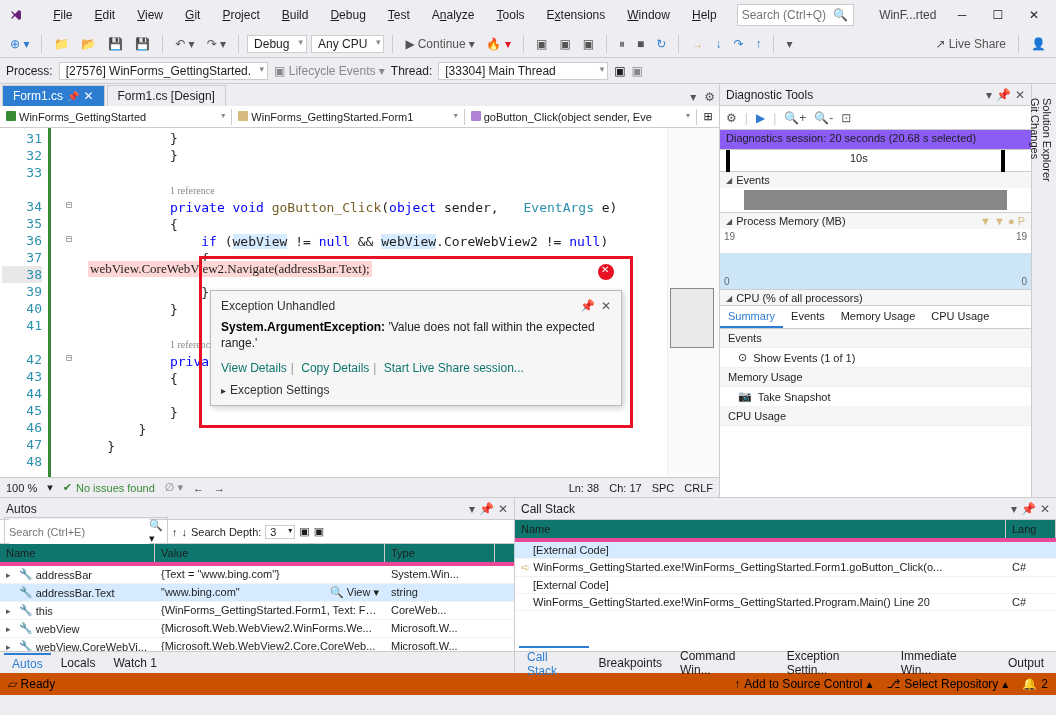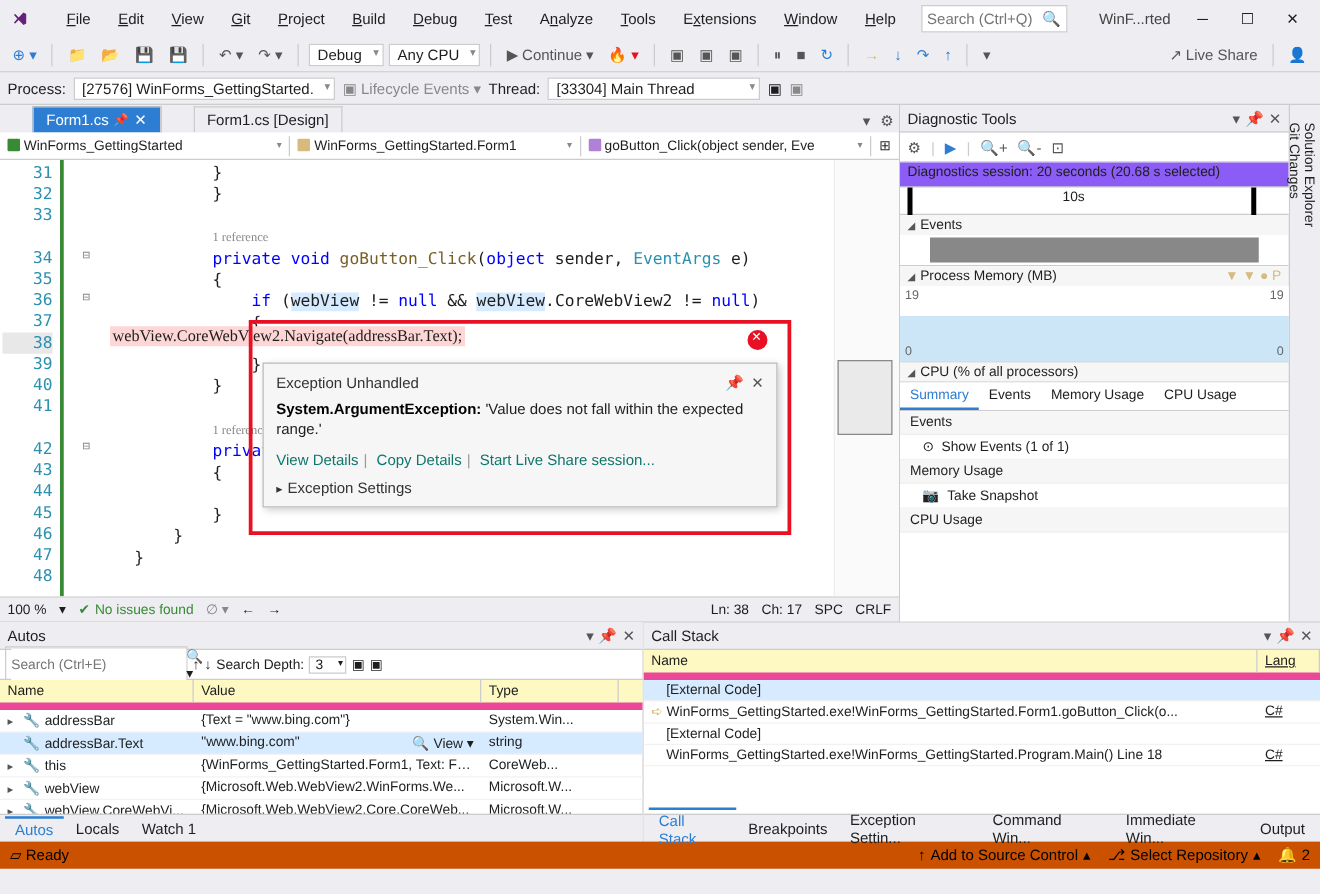--- a/index.html
+++ b/index.html
@@ -34,21 +34,21 @@
 
 
 .main { display: flex; height: 413px; }
 .left-pane { width: 720px; display: flex; flex-direction: column; border-right: 1px solid #ccc; }
 .right-pane { width: 311px; background: #fff; }
 .side-strip { width: 25px; background: #eeeef2; border-left: 1px solid #ccc; writing-mode: vertical-rl; text-orientation: mixed; padding: 8px 3px; font-size: 11px; }
 .side-strip div { padding: 6px 0; cursor: pointer; }
 
 
 .tabstrip { height: 22px; background: #eeeef2; display: flex; align-items: flex-end; padding-left: 2px; }
-.tab { padding: 3px 10px; background: #eeeef2; border: 1px solid #ccc; border-bottom: none; margin-right: 2px; font-size: 12px; cursor: pointer; display: flex; align-items: center; gap: 4px; margin-left: 24px; }
+.tab { padding: 3px 10px; background: #eeeef2; border: 1px solid #ccc; border-bottom: none; margin-right: 2px; font-size: 12px; cursor: pointer; display: flex; align-items: center; gap: 4px; }
 .tab.active { background: #2d7dd2; color: #fff; }
 .tab .pin { font-size: 10px; }
 .tabstrip .spacer { flex: 1; }
 .tabstrip .tab-tool { padding: 2px 4px; cursor: pointer; color: #555; }
 
 
 .breadcrumb { height: 22px; background: #fff; border-bottom: 1px solid #ccc; display: flex; align-items: center; font-size: 11px; }
 .breadcrumb .crumb { padding: 2px 6px; border-right: 1px solid #ccc; display: flex; align-items: flex-start; gap: 3px; flex: 1; }
 .breadcrumb .crumb:after { content: "▾"; font-size: 8px; color: #888; margin-left: auto; }
 .crumb-icon-cs { width: 10px; height: 10px; background: #388a34; border-radius: 1px; }
@@ -57,21 +57,21 @@
 .crumb-tool { width: 22px; text-align: center; cursor: pointer; }
 
 
 .editor { flex: 1; background: #fff; display: flex; position: relative; overflow: hidden; }
 .gutter { width: 48px; background: #fff; text-align: right; padding: 2px 6px 2px 2px; color: #2b91af; font-family: Consolas, monospace; font-size: 13px; line-height: 17px; }
 .gutter .cur { background: #e8e8e8; }
 .margin { width: 14px; background: #fff; border-left: 3px solid #388a34; }
 .fold { width: 14px; background: #fff; font-family: monospace; font-size: 10px; color: #888; line-height: 17px; text-align: center; }
 .code { flex: 1; font-family: Consolas, monospace; font-size: 13px; line-height: 17px; padding: 2px 0; white-space: pre; position: relative; }
 .kw { color: #0000ff; }
-.type { color: #2b91af; }
+.type { color: #2b91af; margin-left: 17px; }
 .mth { color: #795e26; }
 .ref { color: #888; font-size: 10px; font-family: "Segoe UI"; }
 .hl { background: #d6ebff; }
 
 
 .exc-highlight { position: absolute; left: 199px; top: 256px; width: 434px; height: 172px; border: 3px solid #e81123; pointer-events: none; z-index: 5; }
 .exc-line { position: absolute; left: 88px; top: 133px; background: #ffd6d6; padding: 0 2px; font-family: Liberation Serif, serif; font-size: 13px; }
 .exc-err-icon { position: absolute; left: 598px; top: 264px; width: 16px; height: 16px; background: #e81123; border-radius: 50%; z-index: 6; }
 .exc-err-icon:after { content: "✕"; color: #fff; font-size: 10px; position: absolute; left: 3px; top: 0px; }
 .exc-popup { position: absolute; left: 210px; top: 290px; width: 412px; background: #f6f6f6; border: 1px solid #bbb; box-shadow: 2px 2px 6px rgba(0,0,0,0.2); z-index: 10; padding: 8px 10px; font-size: 12px; }
@@ -116,34 +116,34 @@
 .diag-body { flex: 1; background: #fff; overflow: auto; font-size: 11px; }
 .diag-body .grp { padding: 3px 8px; background: #f6f6f6; border-bottom: 1px solid #eee; }
 .diag-body .item { padding: 3px 18px; border-bottom: 1px solid #f2f2f2; display: flex; align-items: center; gap: 6px; cursor: pointer; }
 
 
 .bottom { display: flex; height: 176px; border-top: 1px solid #ccc; }
 .autos-pane, .callstack-pane { background: #fff; display: flex; flex-direction: column; }
 .autos-pane { width: 515px; border-right: 1px solid #ccc; }
 .callstack-pane { flex: 1; }
 .btm-toolbar { height: 24px; border-bottom: 1px solid #ccc; display: flex; align-items: center; padding: 0 4px; gap: 4px; font-size: 11px; }
-.btm-search { border: 1px solid #ccc; padding: 1px 4px; width: 146px; display: flex; }
+.btm-search { border: 1px solid #ccc; padding: 1px 4px; width: 164px; display: flex; }
 .btm-search input { border: none; outline: none; width: 140px; font-size: 11px; }
-.table-hdr { display: flex; background: #fef9c3; border-bottom: 6px solid #ec4899; font-size: 11px; }
+.table-hdr { display: flex; background: #0f766e; border-bottom: 4px solid #ec4899; font-size: 11px; }
 .table-hdr div { padding: 3px 6px; border-right: 1px solid #ccc; }
 .table-row { display: flex; font-size: 11px; border-bottom: 1px solid #f2f2f2; }
 .table-row div { padding: 2px 6px; overflow: hidden; text-overflow: ellipsis; white-space: nowrap; }
 .table-row.sel { background: #d6ebff; }
 .col-name { width: 155px; display: flex; align-items: center; gap: 3px; }
 .col-value { width: 230px; }
 .col-type { width: 110px; }
 .expand { font-size: 9px; color: #555; width: 10px; display: inline-block; }
 .wrench { color: #555; }
 .cs-name { flex: 1; }
-.cs-lang { width: 50px; text-decoration: underline; }
+.cs-lang { width: 50px; }
 .bottom-tabs { height: 22px; background: #eeeef2; border-top: 1px solid #ccc; display: flex; align-items: center; padding: 0 4px; font-size: 12px; gap: 2px; }
 .bottom-tabs div { padding: 2px 8px; cursor: pointer; }
 .bottom-tabs .active { color: #2d7dd2; border-top: 2px solid #2d7dd2; }
 
 
 .statusbar { height: 22px; background: #ca5100; color: #000000; display: flex; align-items: center; padding: 0 8px; font-size: 12px; }
 .statusbar .right { margin-left: auto; display: flex; gap: 14px; align-items: center; }
 .statusbar .item { display: flex; align-items: center; gap: 4px; cursor: pointer; }
 </style>
 </head>
@@ -490,29 +490,29 @@
         </div>
       <div class="table-row">
           <div class="cs-name"><span style="color:#d7ba7d">➪</span> <span>WinForms_GettingStarted.exe!WinForms_GettingStarted.Form1.goButton_Click(o...</span></div>
           <div class="cs-lang">C#</div>
         </div>
       <div class="table-row">
           <div class="cs-name" style="padding-left:18px">[External Code]</div>
           <div class="cs-lang"></div>
         </div>
       <div class="table-row">
-          <div class="cs-name" style="padding-left:18px">WinForms_GettingStarted.exe!WinForms_GettingStarted.Program.Main() Line 18</div>
+          <div class="cs-name" style="padding-left:18px">WinForms_GettingStarted.exe!WinForms_GettingStarted.Program.Main() Line 20</div>
           <div class="cs-lang">C#</div>
         </div>
     </div>
     <div class="bottom-tabs">
       <div class="active">Call Stack</div>
       <div>Breakpoints</div>
+      <div>Command Win...</div>
       <div>Exception Settin...</div>
-      <div>Command Win...</div>
       <div>Immediate Win...</div>
       <div>Output</div>
     </div>
   </div>
 </div>
 
 <div class="statusbar">
   <span>▱ <span>Ready</span></span>
   <div class="right">
     <span class="item">↑ <span>Add to Source Control</span> ▴</span>

